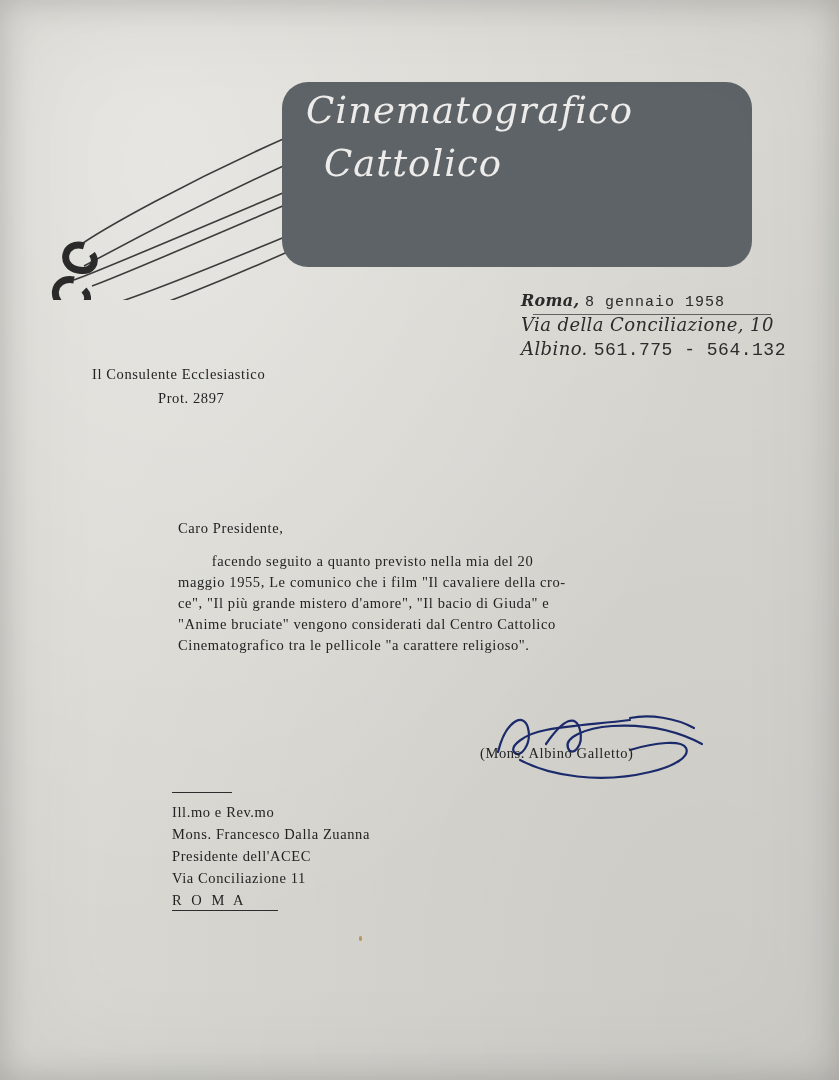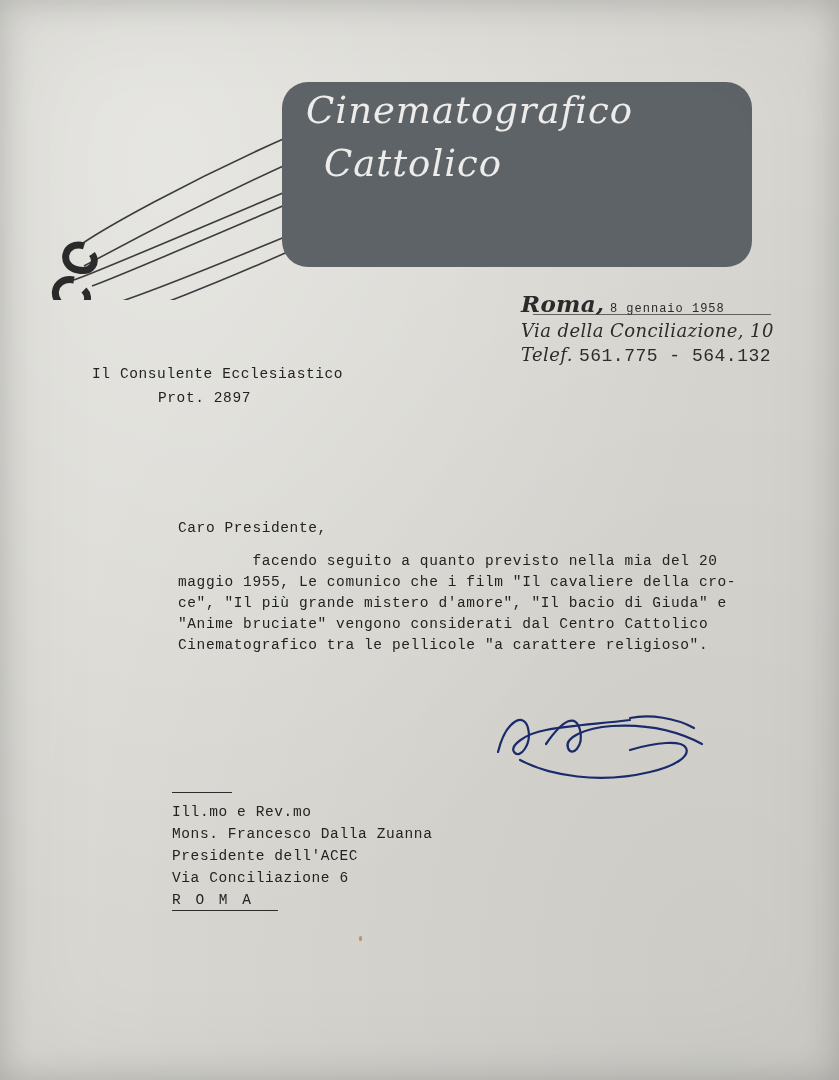--- a/index.html
+++ b/index.html
@@ -84,25 +84,25 @@
     width: 260px;
   }
   .roma-line {
     font-family: "DejaVu Serif", serif;
     font-style: italic;
     font-size: 17px;
     color: #2a2a2a;
     white-space: nowrap;
     letter-spacing: 0.3px;
   }
-  .roma-line .city { font-weight: 700; font-size: 23px; }
+  .roma-line .city { font-weight: 700; font-size: 16px; }
   .roma-line .date {
     font-family: "Liberation Mono", monospace;
     font-style: normal;
-    font-size: 12px;
+    font-size: 15px;
     letter-spacing: 1px;
   }
   .roma-sub {
     font-family: "DejaVu Serif", serif;
     font-style: italic;
     font-size: 18px;
     color: #2c2c2c;
     white-space: nowrap;
     letter-spacing: 0.4px;
     margin-top: 3px;
@@ -119,21 +119,21 @@
     width: 238px;
     height: 1px;
     background: #3a3a3a;
     opacity: 0.75;
   }
 
   
   .typed {
     position: absolute;
     color: #232323;
-    font-family: Liberation Mono, monospace;
+    font-family: Liberation Serif, serif;
     font-size: 14.5px;
     line-height: 21px;
     letter-spacing: 0.6px;
     white-space: pre;
   }
   #consulente { left: 92px; top: 364px; }
   #prot       { left: 158px; top: 388px; }
   #salutation { left: 178px; top: 518px; }
   #body       { left: 178px; top: 551px; }
   #closing    { left: 178px; top: 668px; }
@@ -207,21 +207,21 @@
   </div>
 
   <div class="roma-block">
     <div class="roma-line">
       <span class="city">Roma,</span>
       <span class="date">8 gennaio 1958</span>
     </div>
     <div class="roma-rule"></div>
     <div class="roma-sub">Via della Conciliazione, 10</div>
     <div class="roma-sub">
-      <span>Telef.</span>
+      <span>Albino.</span>
       <span class="tel-num">561.775 - 564.132</span>
     </div>
   </div>
 
   <div class="typed" id="consulente">Il Consulente Ecclesiastico</div>
   <div class="typed" id="prot">Prot. 2897</div>
   <div class="typed" id="salutation">Caro Presidente,</div>
   <div class="typed" id="body">        facendo seguito a quanto previsto nella mia del 20
 maggio 1955, Le comunico che i film "Il cavaliere della cro-
 ce", "Il più grande mistero d'amore", "Il bacio di Giuda" e
@@ -229,23 +229,24 @@
 Cinematografico tra le pellicole "a carattere religioso".</div>
 
   <svg class="signature" viewBox="0 0 250 95">
     <g fill="none" stroke="#1b2a6b" stroke-width="2.2" stroke-linecap="round">
       <path d="M18 52 C 26 20, 44 12, 48 28 C 52 44, 40 60, 34 52 C 30 46, 44 34, 66 30 C 92 25, 118 24, 150 20"></path>
       <path d="M66 44 C 84 18, 96 14, 100 30 C 104 46, 92 58, 88 48 C 84 38, 104 28, 132 26 C 166 24, 196 30, 222 44"></path>
       <path d="M40 60 C 70 76, 120 84, 170 72 C 196 66, 210 56, 206 48 C 202 40, 176 42, 150 50"></path>
       <path d="M150 18 C 170 14, 196 18, 214 28"></path>
     </g>
   </svg>
+  <div class="typed" id="signature-name">(Mons. Albino Galletto)</div>
 
   <div class="rule-short"></div>
   <div class="typed" id="recipient">Ill.mo e Rev.mo
 Mons. Francesco Dalla Zuanna
 Presidente dell'ACEC
-Via Conciliazione 6</div>
+Via Conciliazione 11</div>
   <div class="typed" id="roma-dest">R O M A</div>
   <div class="rule-underline"></div>
 
   <div class="speck"></div>
 </div>
 
 </body></html>

